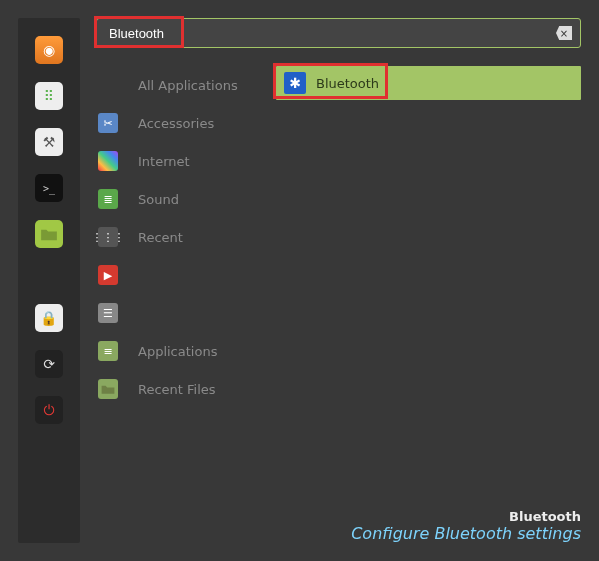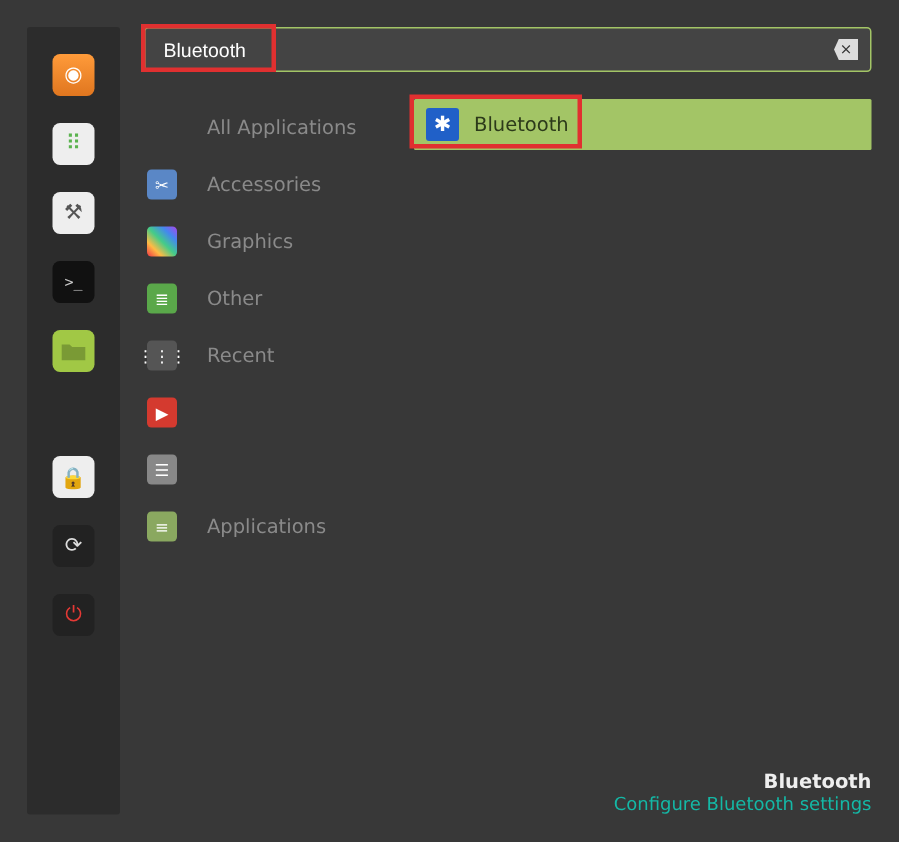--- a/index.html
+++ b/index.html
@@ -174,21 +174,21 @@
     pointer-events: none;
   }
   
   .footer {
     position: absolute;
     right: 18px;
     bottom: 18px;
     text-align: right;
   }
   .footer .title { font-weight: bold; color: #eee; }
-  .footer .desc  { color: #14b8a6; font-size: 12px; }
+  .footer .desc  { color: #7dd3fc; font-size: 16px; font-style: italic; }
 </style>
 </head>
 <body>
 
 <div class="container">
 
   <div class="favbar">
     <div class="favicon fav-firefox">
         <span>◉</span>
       </div>
@@ -235,39 +235,47 @@
         <div class="catitem">
           <span class="caticon ci-all"></span>
           <span>All Applications</span>
         </div>
         <div class="catitem">
           <span class="caticon ci-accessories">✂</span>
           <span>Accessories</span>
         </div>
         <div class="catitem">
           <span class="caticon ci-graphics"></span>
-          <span>Graphics</span>
+          <span>Internet</span>
         </div>
         <div class="catitem">
           <span class="caticon ci-office">≣</span>
-          <span>Other</span>
+          <span>Sound</span>
         </div>
         <div class="catitem">
           <span class="caticon ci-other">⋮⋮⋮</span>
           <span>Recent</span>
         </div>
         <div class="catitem">
           <span class="caticon ci-sound">▶</span>
         </div>
         <div class="catitem">
           <span class="caticon ci-admin">☰</span>
         </div>
         <div class="catitem">
           <span class="caticon ci-prefs">≡</span>
           <span>Applications</span>
+        </div>
+        <div class="catitem">
+          <span class="caticon ci-recent">
+            <svg viewBox="0 0 20 16">
+                <path d="M2 4 h5 l2 2 h9 v8 h-16 z" fill="#6e8045"></path>
+              </svg>
+          </span>
+          <span>Recent Files</span>
         </div>
       </div>
 
       <div class="results">
         <div class="resultitem">
           <span class="resulticon">✱</span>
           <span>Bluetooth</span>
           <div class="red-result"></div>
         </div>
       </div>

